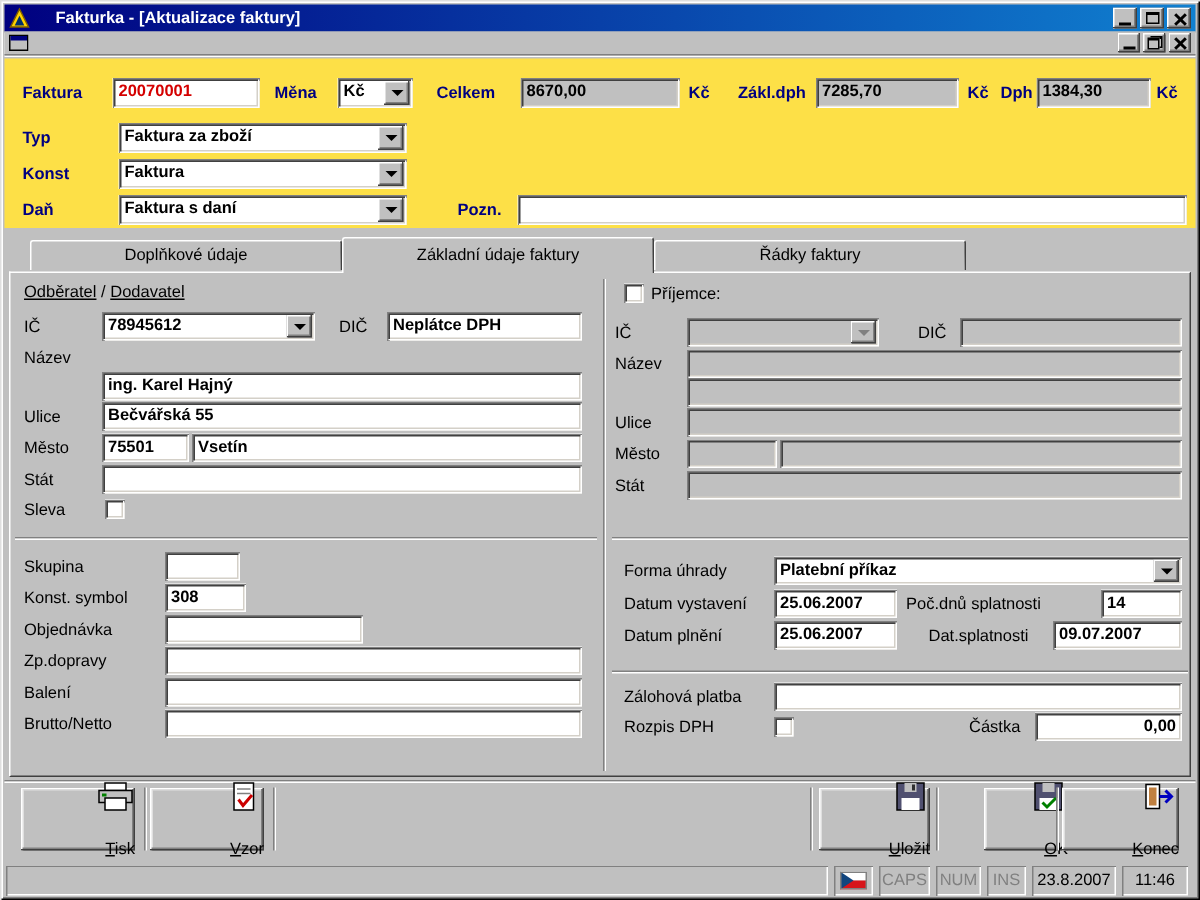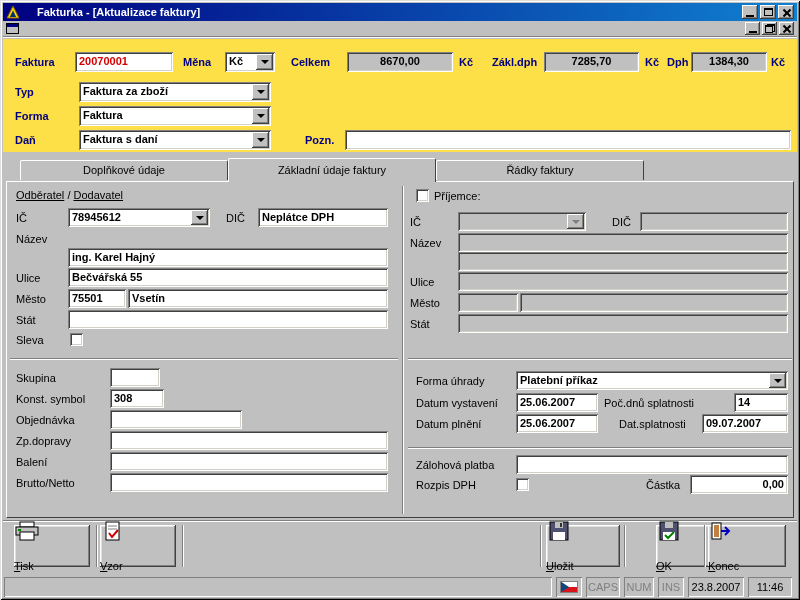--- a/index.html
+++ b/index.html
@@ -36,21 +36,21 @@
   
   .teal { position:absolute; left:3px; top:39px; width:794px; height:113px; background:#fde047; }
 
   .lbl { position:absolute; white-space:nowrap; }
   .nlbl { position:absolute; white-space:nowrap; color:#000080; font-weight:bold; }
 
   .field { position:absolute; height:20px; background:#fff; padding:3px 4px 0 4px; font-weight:bold; white-space:nowrap; overflow:hidden;
     box-shadow: inset 1px 1px 0 #808080, inset -1px -1px 0 #fff, inset 2px 2px 0 #404040, inset -2px -2px 0 #d4d0c8; }
   .field.h19 { height:19px; padding-top:3px; }
   .field.num { text-align:right; }
-  .field.gray { background:#c0c0c0; text-align:center; }
+  .field.gray { background:#c0c0c0; text-align:left; }
   .field.disabled { background:#c0c0c0; }
   .field.red { color:#d40000; }
 
   .combo { position:absolute; height:20px; background:#fff; display:flex;
     box-shadow: inset 1px 1px 0 #808080, inset -1px -1px 0 #fff, inset 2px 2px 0 #404040, inset -2px -2px 0 #d4d0c8; }
   .combo.h19 { height:19px; }
   .combo .cval { flex:1; padding:3px 0 0 4px; font-weight:bold; white-space:nowrap; overflow:hidden; }
   .combo .cbtn { width:17px; margin:2px; background:#c0c0c0; flex:0 0 auto;
     box-shadow: inset -1px -1px 0 #404040, inset 1px 1px 0 #fff, inset -2px -2px 0 #808080;
     display:flex; align-items:center; justify-content:center; }
@@ -71,21 +71,21 @@
     border-top:1px solid #fff; border-left:1px solid #fff; border-right:1px solid #404040;
     border-top-left-radius:2px; border-top-right-radius:2px; }
   .tab.active { margin-top:0; height:24px; line-height:22px; }
 
   .groove-h { position:absolute; height:0; border-top:1px solid #808080; border-bottom:1px solid #fff; }
   .groove-v { position:absolute; width:0; border-left:1px solid #808080; border-right:1px solid #fff; }
 
   
   .bigbtn { position:absolute; top:525px; height:42px; background:#c0c0c0;
     box-shadow: inset -1px -1px 0 #404040, inset 1px 1px 0 #fff, inset -2px -2px 0 #808080, inset 2px 2px 0 #dfdfdf;
-    display:flex; flex-direction:column; align-items:flex-start; justify-content:center; gap:19px; }
+    display:flex; flex-direction:column; align-items:flex-end; justify-content:center; gap:19px; }
   .bigbtn .bl { line-height:12px; }
   .bigbtn .bl::first-letter { text-decoration:underline; }
   .bsep { top:525px; height:42px; }
 
   
   .spanel { position:absolute; top:577px; height:20px; background:#c0c0c0; color:#808080;
     box-shadow: inset 1px 1px 0 #808080, inset -1px -1px 0 #fff;
     display:flex; align-items:center; justify-content:center; white-space:nowrap; }
   .spanel.dark { color:#000; }
 
@@ -155,21 +155,21 @@
     <span class="nlbl" style="left:768px;top:17px">Kč</span>
 
     <span class="nlbl" style="left:12px;top:47px">Typ</span>
     <div class="combo" style="left:76px;top:43px;width:192px">
       <span class="cval">Faktura za zboží</span>
       <span class="cbtn">
           <span class="arrow"></span>
         </span>
     </div>
 
-    <span class="nlbl" style="left:12px;top:71px">Forma</span>
+    <span class="nlbl" style="left:12px;top:71px">Konst</span>
     <div class="combo" style="left:76px;top:67px;width:192px">
       <span class="cval">Faktura</span>
       <span class="cbtn">
           <span class="arrow"></span>
         </span>
     </div>
 
     <span class="nlbl" style="left:12px;top:95px">Daň</span>
     <div class="combo" style="left:76px;top:91px;width:192px">
       <span class="cval">Faktura s daní</span>

